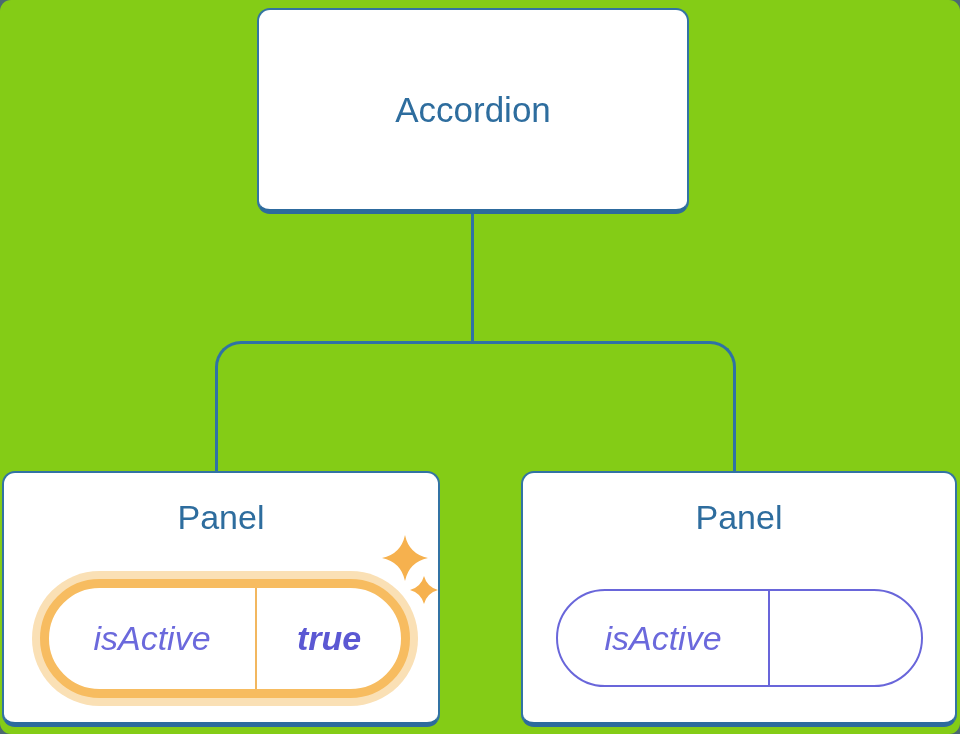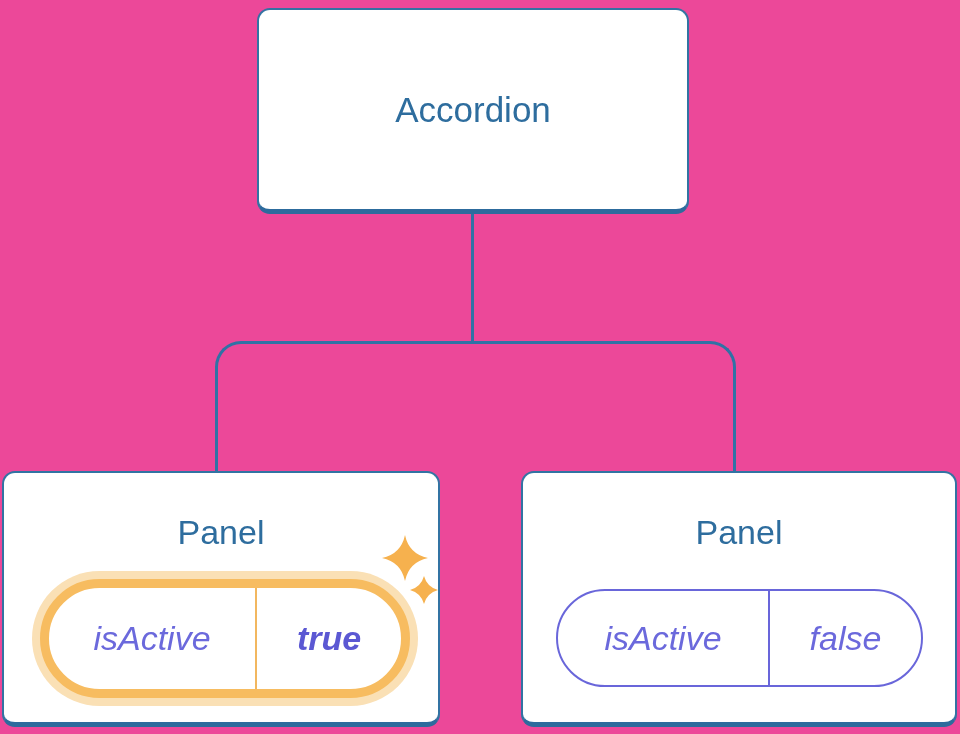--- a/index.html
+++ b/index.html
@@ -4,23 +4,24 @@
 <style>
   html, body {
     margin: 0;
     padding: 0;
     background: #4C6972;
   }
   .canvas {
     position: relative;
     width: 960px;
     height: 734px;
-    background: #ec4899;
+    background: #84cc16;
     overflow: hidden;
     font-family: "Liberation Sans", sans-serif;
+    border-radius: 11px;
   }
 
   
   .stem {
     position: absolute;
     left: 471px;
     top: 213px;
     width: 3px;
     height: 131px;
     background: #2F72A5;
@@ -59,21 +60,21 @@
   .node-label {
     font-size: 35px;
     font-weight: 500;
     color: #2E6D9E;
   }
   .panel-left  { left: 2px;   top: 471px; width: 438px; height: 256px; }
   .panel-right { left: 521px; top: 471px; width: 436px; height: 256px; }
 
   .panel-title {
     position: absolute;
-    top: 40px;
+    top: 25px;
     left: 0;
     width: 100%;
     text-align: center;
     font-size: 34px;
     font-weight: 500;
     color: #2E6D9E;
   }
 
   
   .pill {
@@ -156,17 +157,16 @@
       <path d="M46,43 Q49,54 60,57 Q49,60 46,71 Q43,60 32,57 Q43,54 46,43 Z" fill="#F6B14E"></path>
     </svg>
   </div>
 
   <div class="node panel-right">
     <div class="panel-title">Panel</div>
 
     <div class="pill pill-inactive">
       <div class="cell cell-name">isActive</div>
       <div class="divider divider-purple"></div>
-      <div class="cell cell-value">false</div>
     </div>
   </div>
 
 </div>
 
 </body></html>

